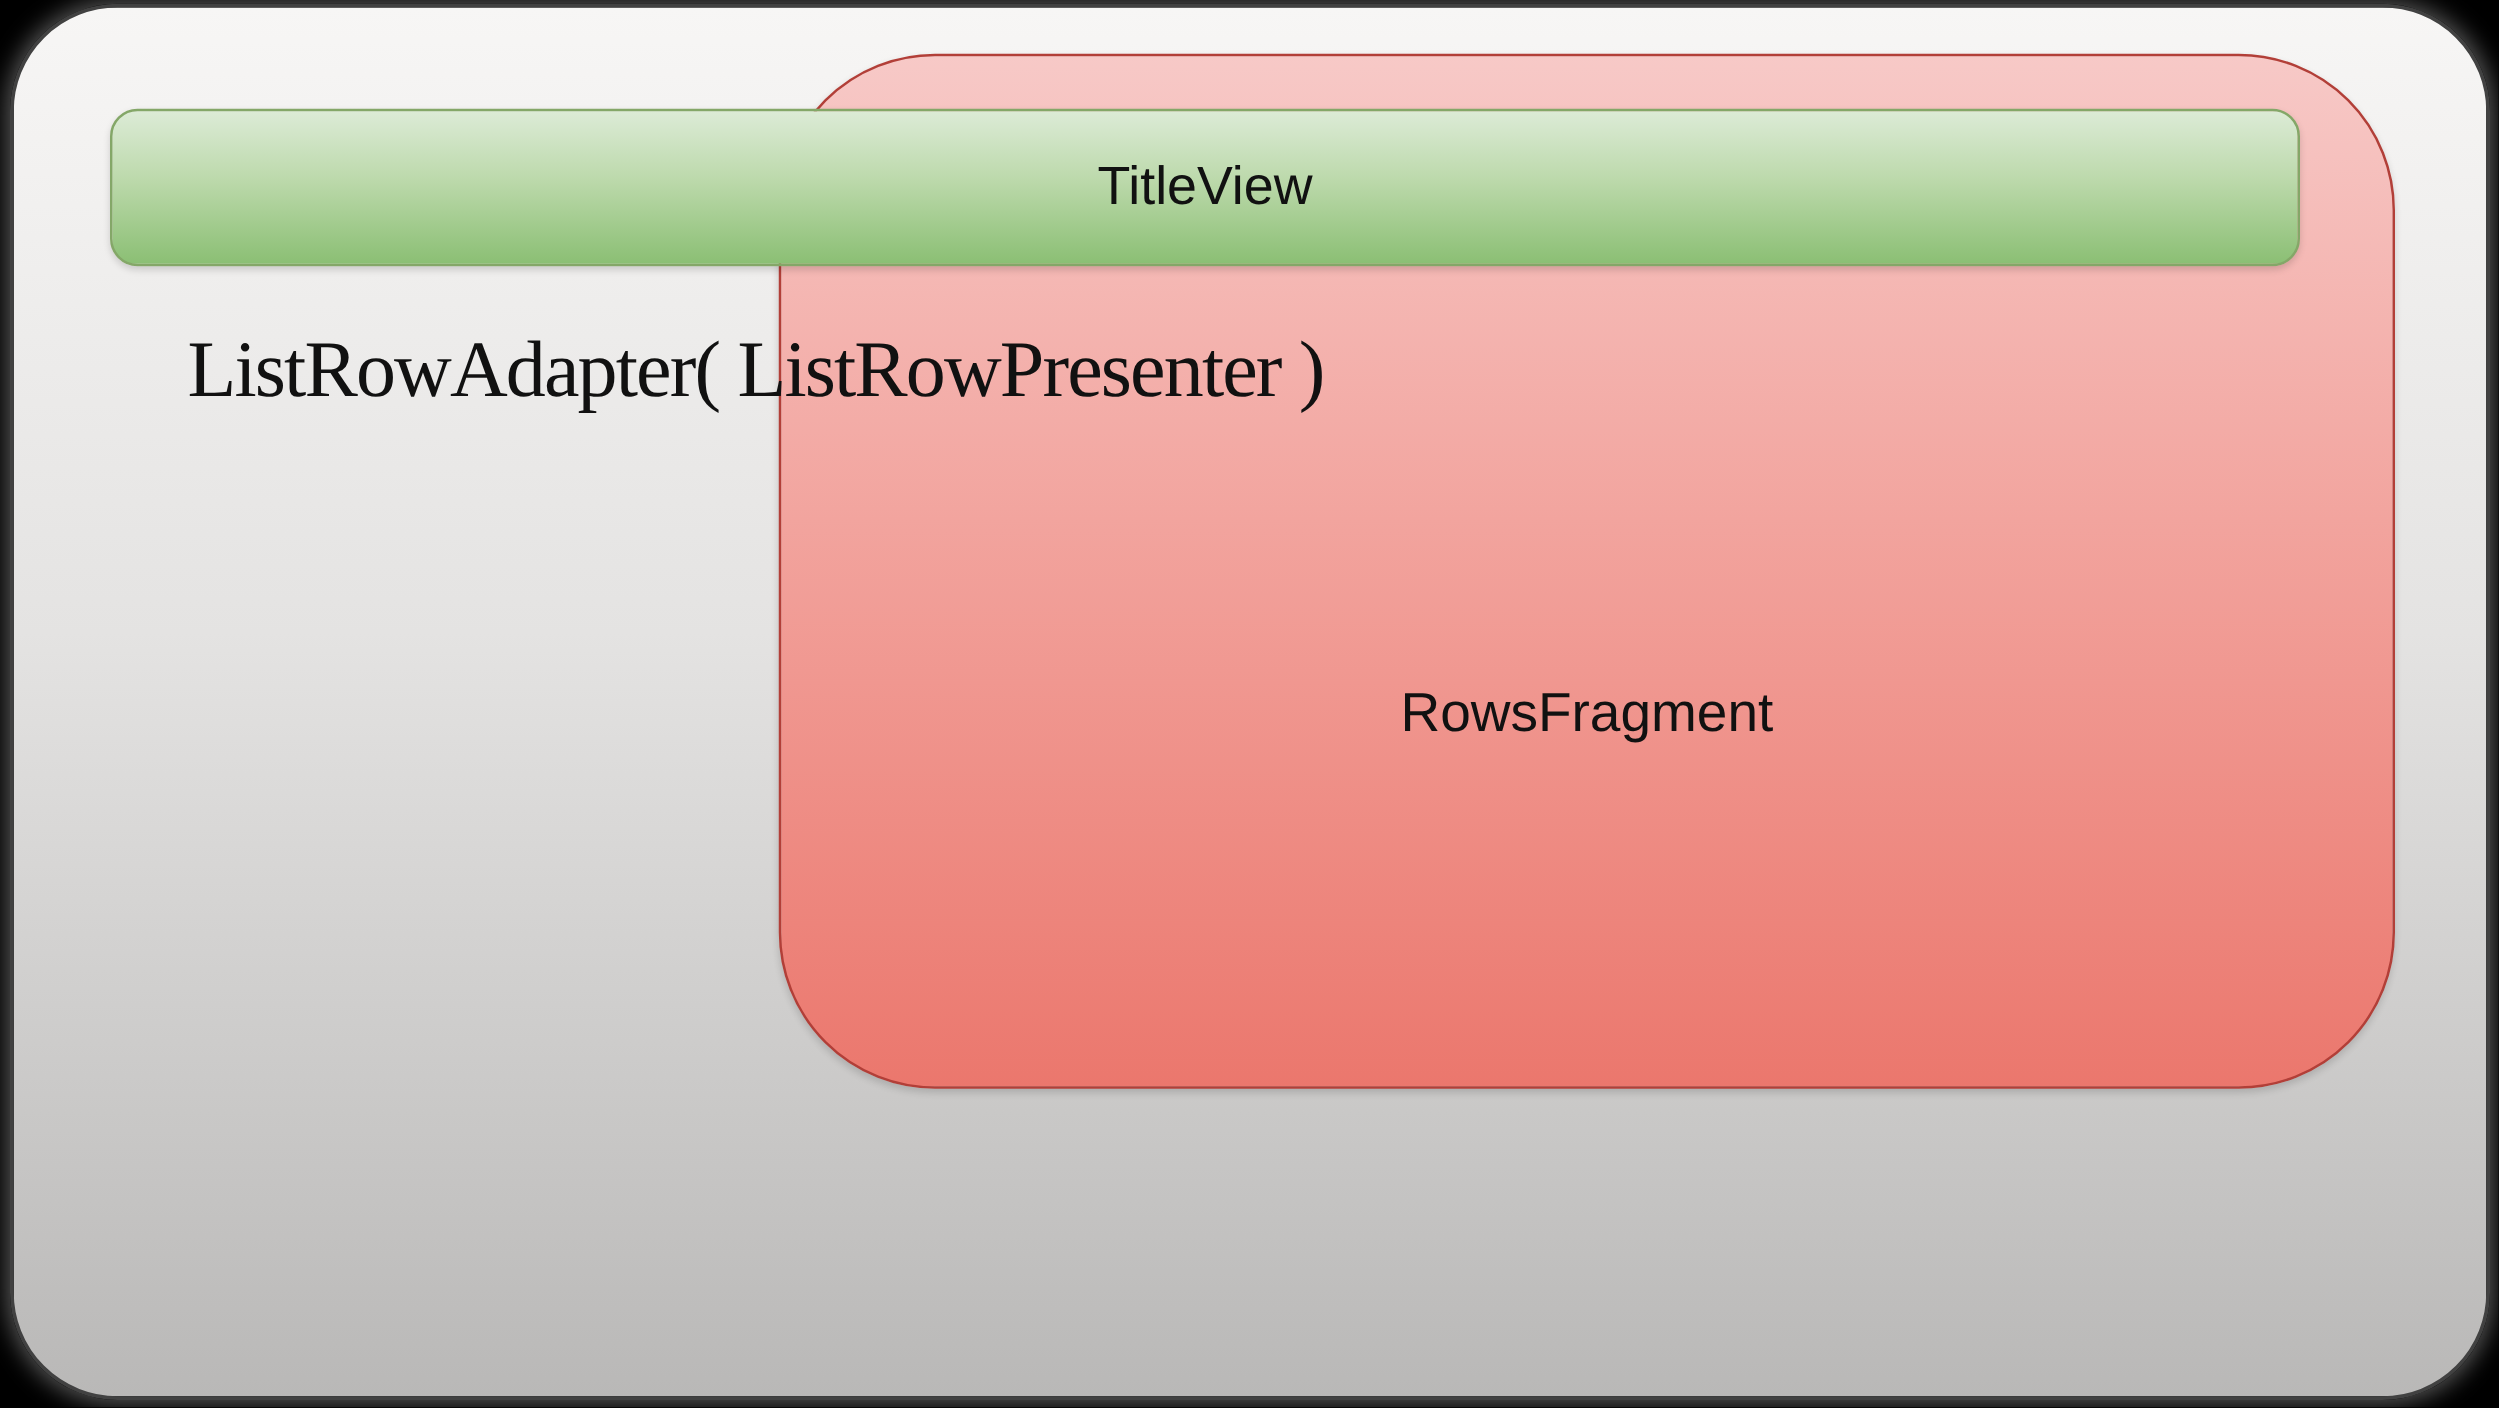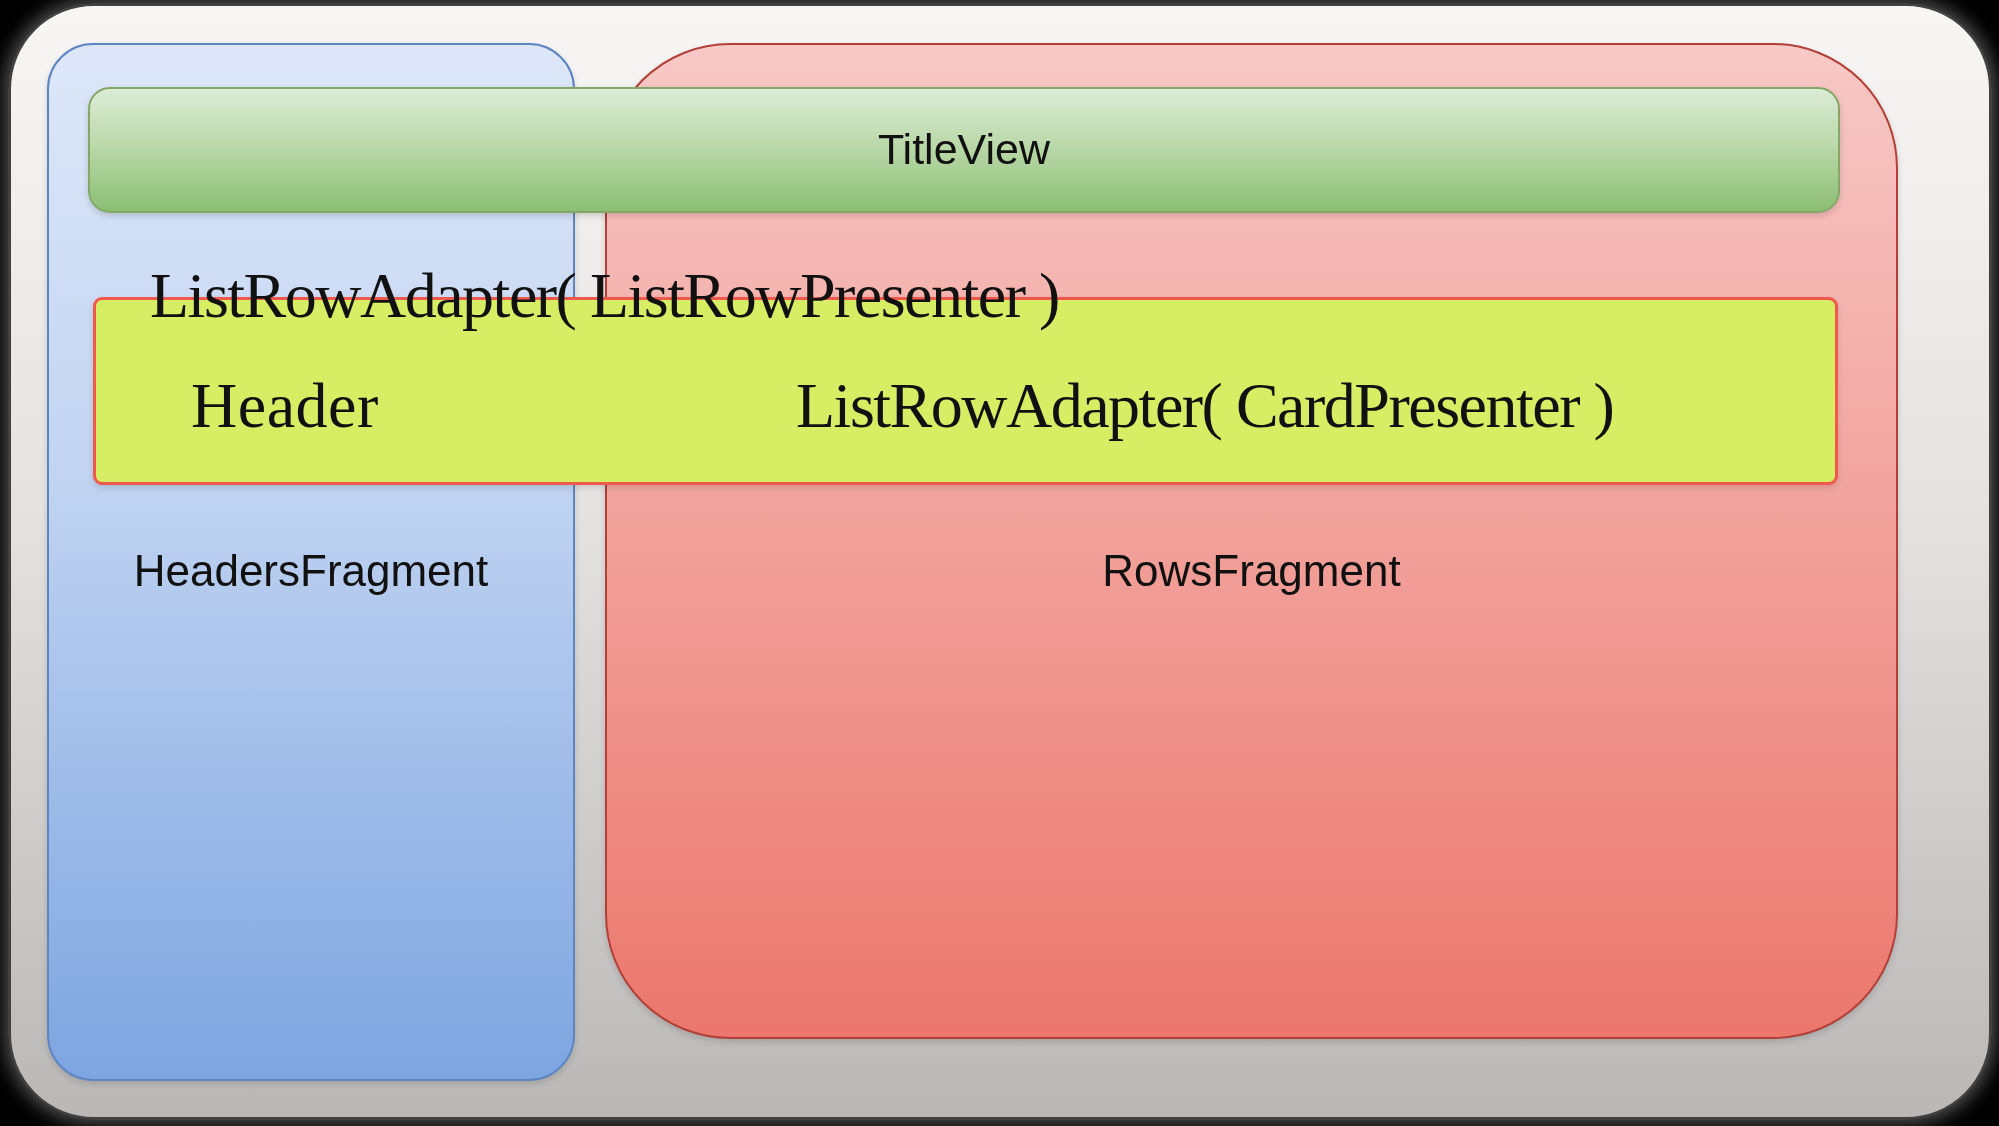--- a/index.html
+++ b/index.html
@@ -25,21 +25,21 @@
     box-shadow:0 0 18px 3px rgba(190,190,190,0.45);
   }
   .box{position:absolute;}
   .headers-box{
     left:47px;top:43px;width:528px;height:1038px;border-radius:46px;
     border:2px solid var(--blue-border);
     background:linear-gradient(180deg,var(--blue-top) 0%,#c3d5f2 40%,var(--blue-bottom) 100%);
     box-shadow:0 3px 6px rgba(0,0,0,0.14);
   }
   .rows-box{
-    left:605px;top:43px;width:1293px;height:996px;border-radius:125px;
+    left:623px;top:43px;width:1293px;height:828px;border-radius:125px;
     border:2px solid var(--red-border);
     background:linear-gradient(180deg,var(--red-top) 0%,#f2a49e 45%,var(--red-bottom) 100%);
     box-shadow:0 3px 6px rgba(0,0,0,0.14);
   }
   .title-bar{
     left:88px;top:87px;width:1752px;height:126px;border-radius:22px;
     border:2px solid var(--green-border);
     background:linear-gradient(180deg,var(--green-top) 0%,#bcd9ab 45%,var(--green-bottom) 100%);
     box-shadow:0 3px 6px rgba(0,0,0,0.15);
     display:flex;align-items:center;justify-content:center;
@@ -65,32 +65,25 @@
   .header-cell{ left:95px;top:66px;letter-spacing:0.5px; }
   .card-adapter{ left:700px;top:66px;letter-spacing:-1.5px; }
 </style>
 </head>
 <body>
 
 <div class="stage">
 
   <div class="frame"></div>
 
-  <div class="box headers-box">
-    <div class="fragment-label">HeadersFragment</div>
-  </div>
 
   <div class="box rows-box">
     <div class="fragment-label">RowsFragment</div>
   </div>
 
   <div class="box title-bar">
     <span class="label">TitleView</span>
   </div>
 
-  <div class="box listrow-box">
-    <div class="big-text header-cell">Header</div>
-    <div class="big-text card-adapter">ListRowAdapter( CardPresenter )</div>
-  </div>
 
   <div class="big-text caption">ListRowAdapter( ListRowPresenter )</div>
 
 </div>
 
 </body></html>

